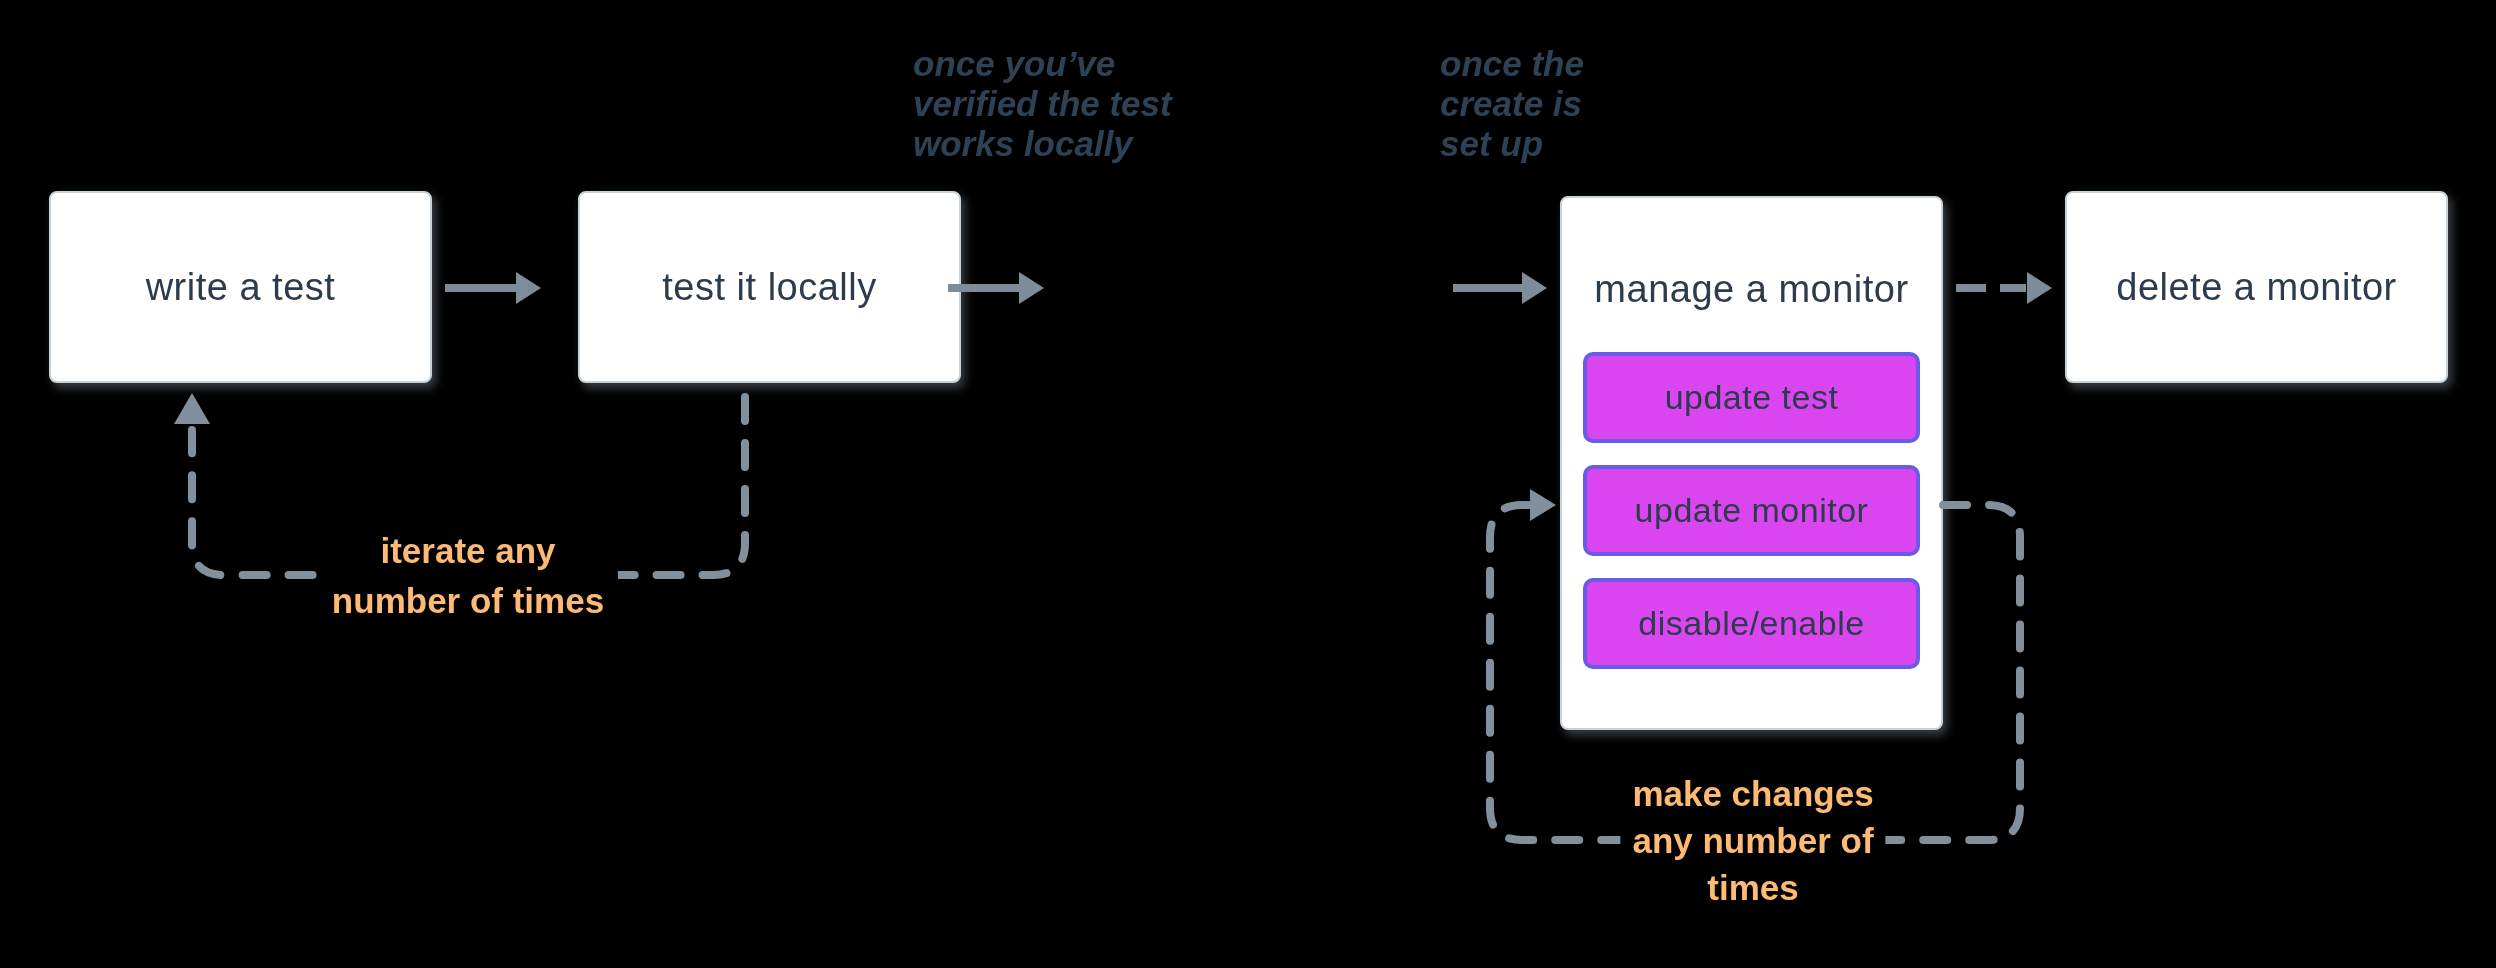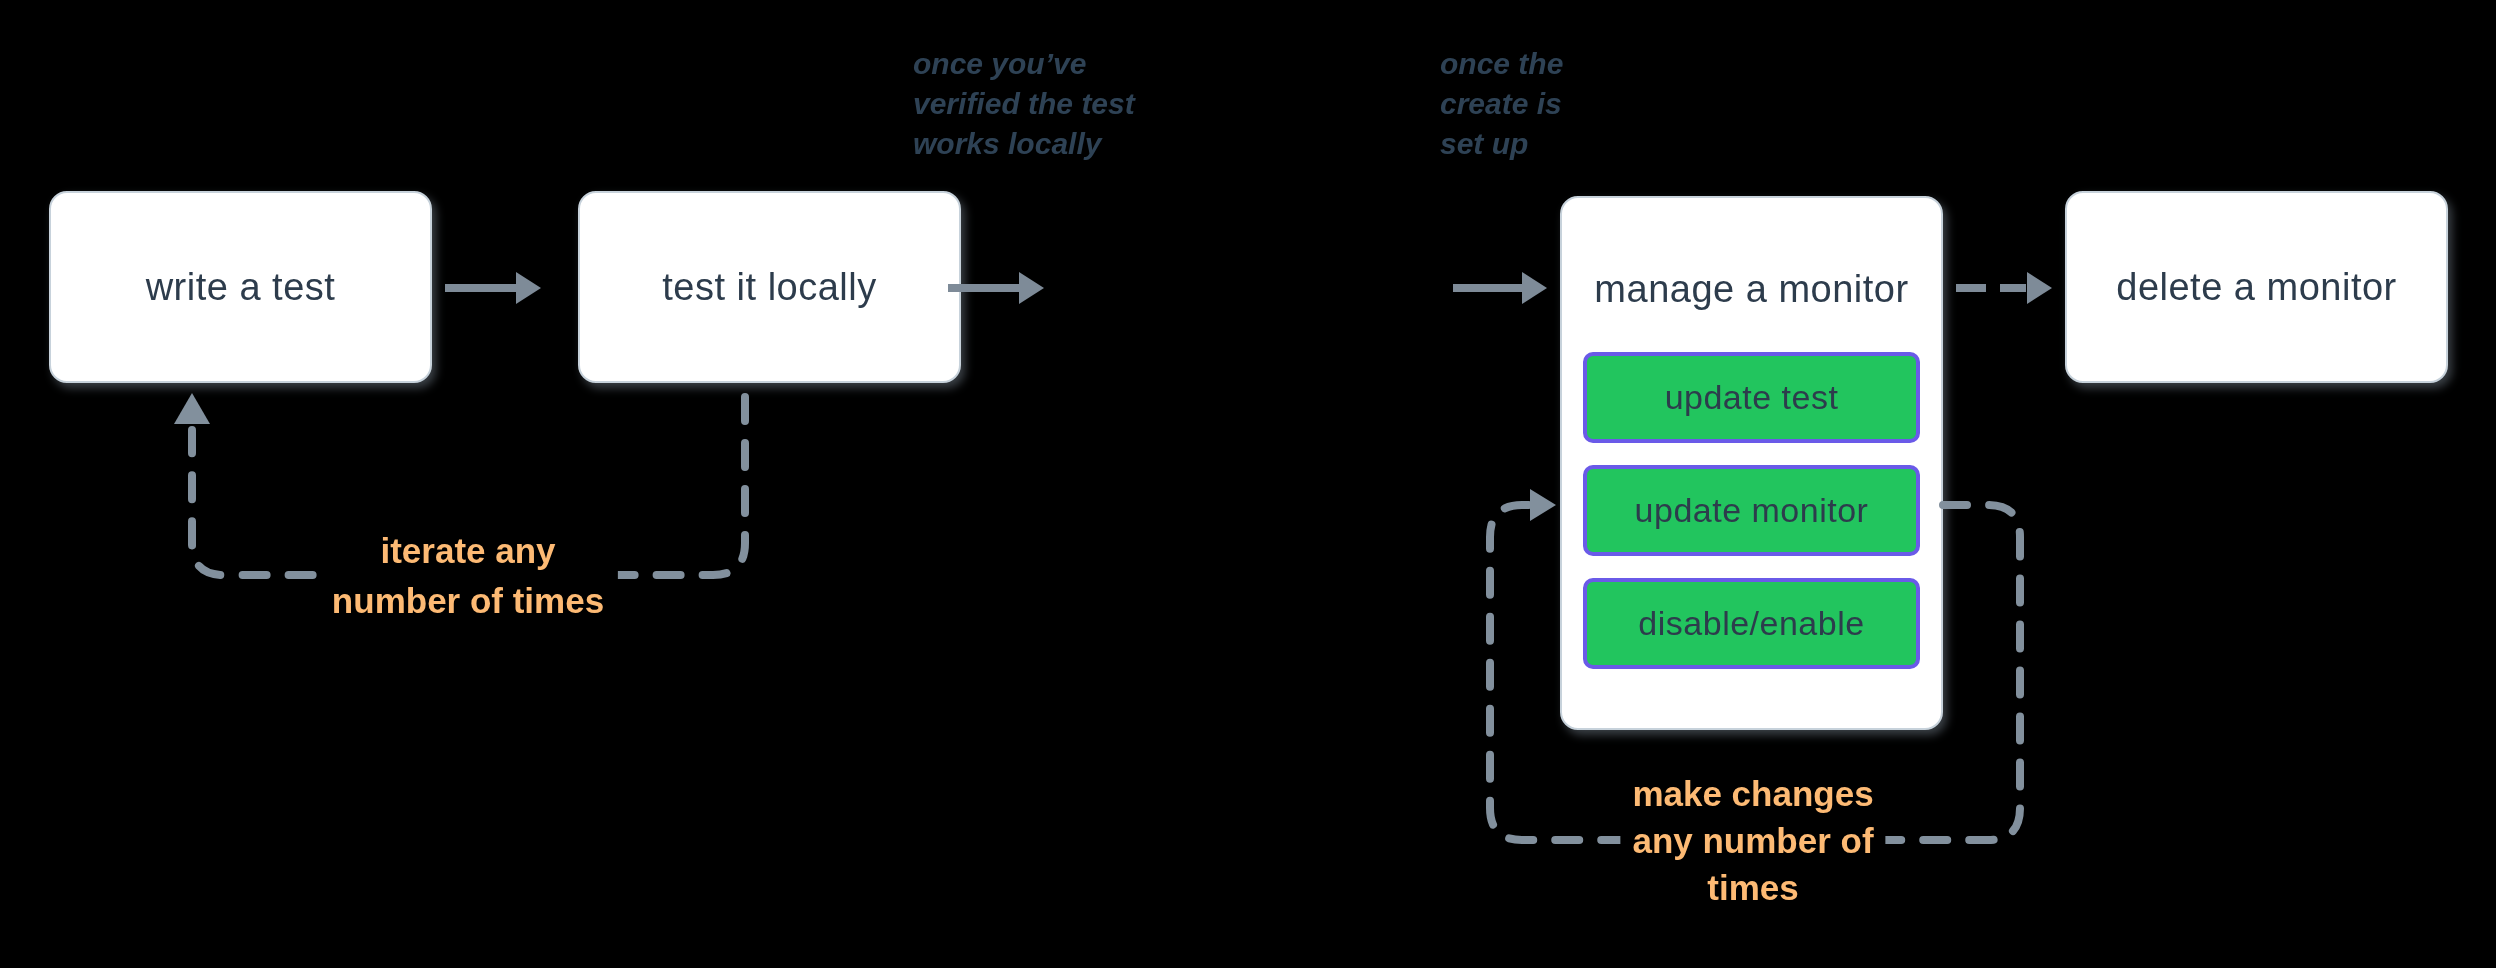--- a/index.html
+++ b/index.html
@@ -9,21 +9,21 @@
     background:#000;
     overflow:hidden;
     font-family:"Liberation Sans",sans-serif;
   }
 
   
   .node{
     position:absolute;
     background:#ffffff;
     border:2px solid #c7d2db;
-    border-radius:18px;
+    border-radius:8px;
     box-sizing:border-box;
     box-shadow:4px 5px 10px rgba(148,163,177,0.40);
     display:flex;align-items:center;justify-content:center;
     font-size:38px;
     color:#2d3c4c;
     letter-spacing:0.5px;
   }
   #box-write  {left:49px;  top:191px; width:383px; height:192px;}
   #box-test   {left:552px; top:191px; width:383px; height:192px;margin-left:26px;}
   #box-create {left:1056px;top:191px; width:383px; height:192px;}
@@ -31,38 +31,38 @@
   #box-delete {left:2065px;top:191px; width:383px; height:192px;}
 
   #box-manage .node-label{
     position:absolute;top:70px;left:0;width:100%;
     text-align:center;line-height:42px;
   }
 
   
   .subnode{
     position:absolute;left:21px;width:337px;height:91px;
-    background:#22c55e;
+    background:#d946ef;
     border:4px solid #6a5ae8;
     border-radius:10px;
     box-sizing:border-box;
     display:flex;align-items:center;justify-content:center;
     font-size:34px;color:#2d3c4c;
   }
   #sub-update-test   {top:154px;}
   #sub-update-monitor{top:267px;}
   #sub-disable-enable{top:380px;}
 
   
   #arrow-layer{position:absolute;left:0;top:0;pointer-events:none;}
 
   
   .annotation{
     position:absolute;
-    font-size:30px;font-style:italic;font-weight:600;
+    font-size:35px;font-style:italic;font-weight:600;
     line-height:40px;color:#2e4255;
     white-space:nowrap;
   }
   .annotation span{display:block;}
   #ann-verified{left:913px; top:44px;}
   #ann-setup   {left:1440px;top:44px;}
 
   
   .loop-label{
     position:absolute;transform:translateX(-50%);

